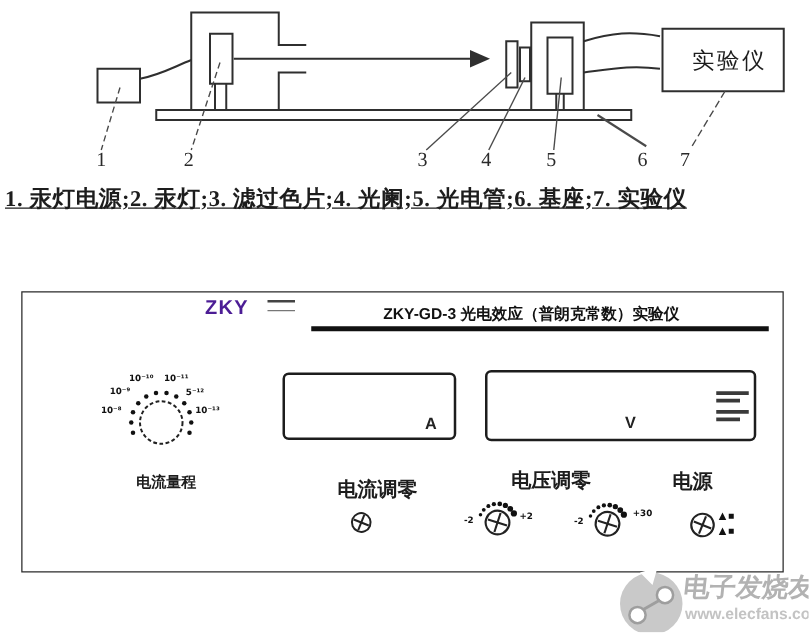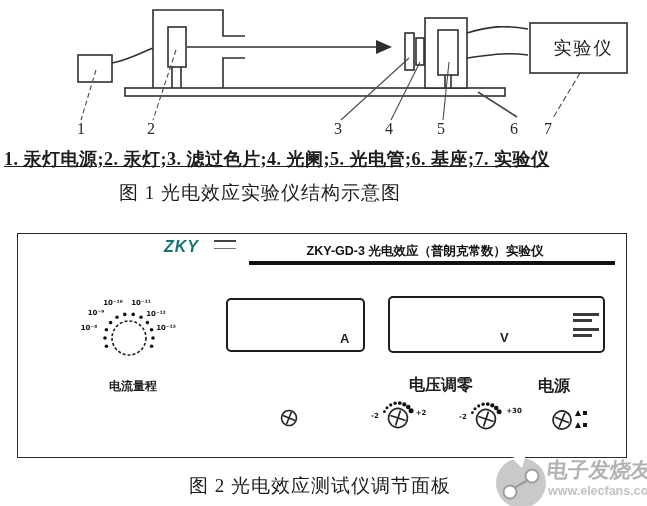--- a/index.html
+++ b/index.html
@@ -7,21 +7,21 @@
         font-family:"Liberation Serif","DejaVu Serif",serif;color:#222;}
   .abs{position:absolute;}
   svg{display:block;}
   .pn{position:absolute;font-size:16px;color:#2a2a2a;transform:translate(-50%,0);}
   .legend-line{position:absolute;left:4px;top:147px;width:640px;font-size:18px;font-weight:600;
                letter-spacing:0.5px;white-space:nowrap;color:#1d1d1d;text-decoration:underline;}
   .caption{position:absolute;text-align:center;font-size:19px;color:#1d1d1d;letter-spacing:1px;}
   .panel{position:absolute;left:17px;top:233px;width:610px;height:225px;border:1.5px solid #2a2a2a;
          background:#fff;box-sizing:border-box;}
   .panel-logo{position:absolute;left:146px;top:4px;font-family:"Liberation Sans",sans-serif;
-              font-weight:bold;font-style:italic;font-size:16px;letter-spacing:1px;color:#0f766e;}
+              font-weight:bold;font-size:16px;letter-spacing:1px;color:#4c1d95;}
   .logo-marks{position:absolute;left:196px;top:6px;width:22px;height:6px;
               border-top:2px solid #444;border-bottom:1px solid #777;}
   .panel-title{position:absolute;left:231px;top:9px;width:352px;text-align:center;
                font-size:12.5px;font-weight:bold;white-space:nowrap;color:#111;
                font-family:"Liberation Sans",sans-serif;}
   .title-rule{position:absolute;left:231px;top:27px;width:366px;height:3.5px;background:#111;}
   .display{position:absolute;border:2.5px solid #1d1d1d;border-radius:5px;background:#fff;}
   .unit{position:absolute;font-family:"Liberation Sans",sans-serif;font-weight:bold;
         font-size:13px;color:#222;}
   .knob-label{position:absolute;transform:translate(-50%,-50%);font-size:16px;font-weight:600;
@@ -90,21 +90,20 @@
     <span class="pn" style="left:81px;top:120px;">1</span>
     <span class="pn" style="left:151px;top:120px;">2</span>
     <span class="pn" style="left:338px;top:120px;">3</span>
     <span class="pn" style="left:389px;top:120px;">4</span>
     <span class="pn" style="left:441px;top:120px;">5</span>
     <span class="pn" style="left:514px;top:120px;">6</span>
     <span class="pn" style="left:548px;top:120px;">7</span>
   </div>
 
   <div class="legend-line">1. 汞灯电源;2. 汞灯;3. 滤过色片;4. 光阑;5. 光电管;6. 基座;7. 实验仪</div>
-  <div class="caption" style="left:0;top:180px;width:520px;">图 1 光电效应实验仪结构示意图</div>
 
   <div class="panel">
 
     <div class="panel-logo">ZKY</div>
     <div class="logo-marks"></div>
     <div class="panel-title">ZKY-GD-3 光电效应（普朗克常数）实验仪</div>
     <div class="title-rule"></div>
 
     <svg class="abs" style="left:0;top:0;" width="607" height="222" viewBox="0 0 607 222">
 
@@ -182,45 +181,45 @@
           <line x1="543" y1="83" x2="543" y2="97"></line>
             <line x1="535.5" y1="90" x2="550.5" y2="90"></line>
         </g>
       </g>
     </svg>
 
     <span class="scale-label" style="left:71px;top:94px;">10⁻⁸</span>
     <span class="scale-label" style="left:78px;top:79px;">10⁻⁹</span>
     <span class="scale-label" style="left:95px;top:69px;">10⁻¹⁰</span>
     <span class="scale-label" style="left:123px;top:69px;">10⁻¹¹</span>
-    <span class="scale-label" style="left:138px;top:80px;">10⁻¹²</span>
+    <span class="scale-label" style="left:138px;top:80px;">5⁻¹²</span>
     <span class="scale-label" style="left:148px;top:94px;">10⁻¹³</span>
 
     <div class="display" style="left:208px;top:64px;width:135px;height:50px;"></div>
     <span class="unit" style="left:322px;top:97px;">A</span>
     <div class="display" style="left:370px;top:62px;width:213px;height:53px;"></div>
     <span class="unit" style="left:482px;top:96px;">V</span>
 
     <div class="microbar" style="left:555px;top:79px;width:26px;"></div>
     <div class="microbar" style="left:555px;top:85px;width:19px;"></div>
     <div class="microbar" style="left:555px;top:94px;width:26px;"></div>
     <div class="microbar" style="left:555px;top:100px;width:19px;"></div>
 
     <div class="knob-label" style="left:115px;top:152px;font-size:12px;">电流量程</div>
+    <div class="knob-label" style="left:284px;top:158px;">电流调零</div>
     <div class="knob-label" style="left:423px;top:151px;">电压调零</div>
     <div class="knob-label" style="left:536px;top:152px;">电源</div>
 
     <span class="tick-label" style="left:357px;top:182px;">-2</span>
     <span class="tick-label" style="left:403px;top:179px;">+2</span>
     <span class="tick-label" style="left:445px;top:183px;">-2</span>
     <span class="tick-label" style="left:496px;top:177px;">+30</span>
 
   </div>
 
-  <div class="caption" style="left:0;top:473px;width:640px;">图 2 光电效应测试仪调节面板</div>
 
   <div class="abs" style="left:492px;top:452px;width:155px;height:54px;">
     <svg class="abs" style="left:0;top:0;" width="60" height="54" viewBox="0 0 60 54">
       <circle cx="29" cy="31" r="25" fill="#c9c9c9"></circle>
       <path d="M20,6 L34,2 L30,16 Z" fill="#ffffff"></path>
       <circle cx="18" cy="40" r="6.5" fill="#fff" stroke="#9e9e9e" stroke-width="2"></circle>
       <circle cx="40" cy="24" r="6.5" fill="#fff" stroke="#9e9e9e" stroke-width="2"></circle>
       <line x1="22" y1="36" x2="36" y2="28" stroke="#9e9e9e" stroke-width="2.5"></line>
     </svg>
   </div>

